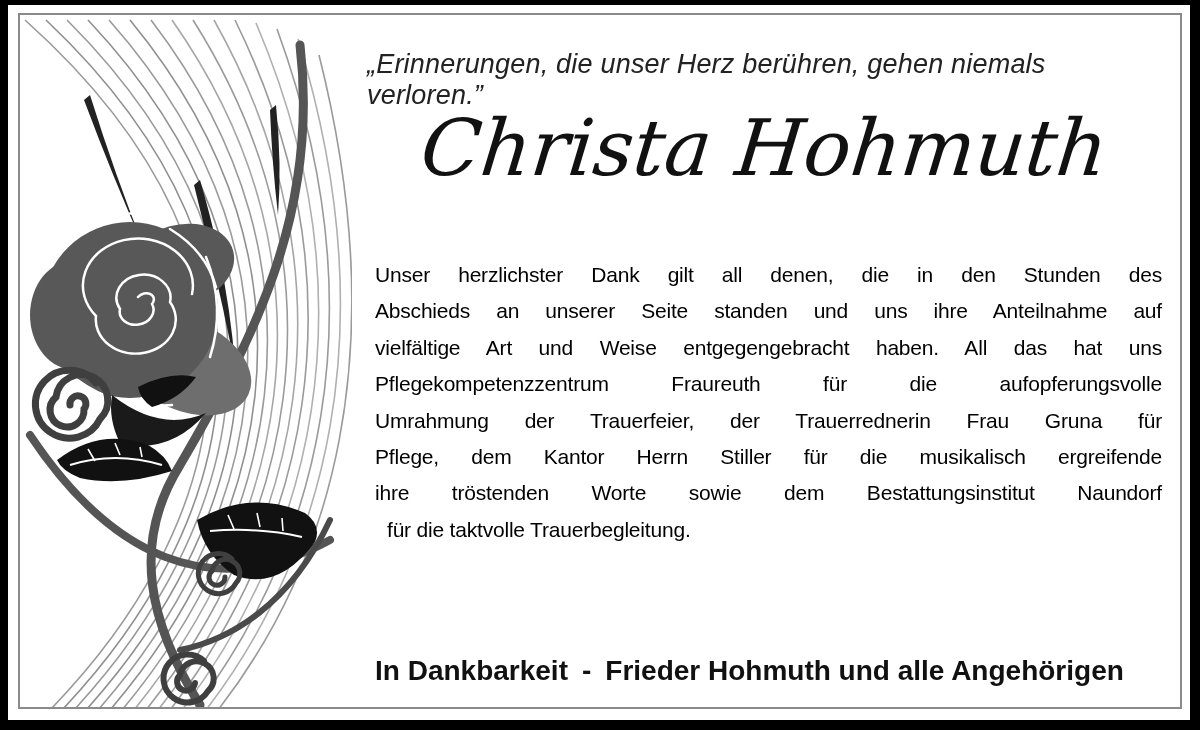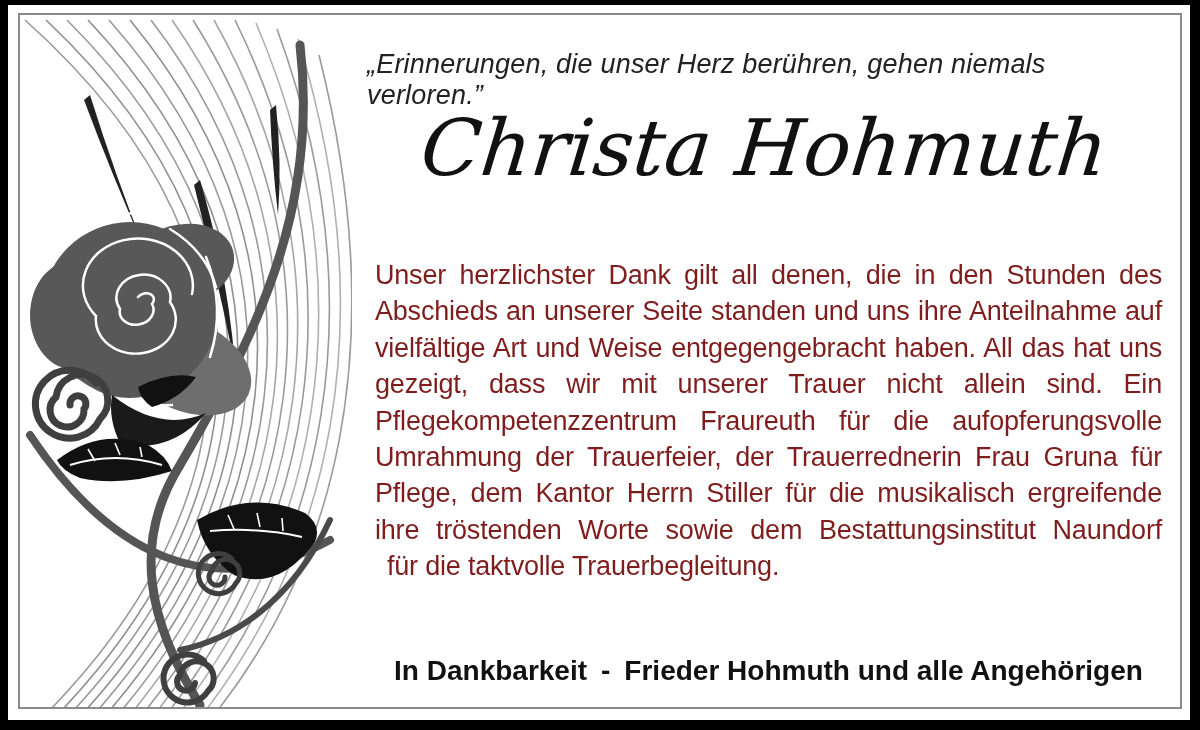--- a/index.html
+++ b/index.html
@@ -52,43 +52,42 @@
     font-style: italic;
     font-size: 78px;
     font-weight: 500;
     color: #111111;
     transform: skewX(-6deg);
     white-space: nowrap;
   }
   .body-block {
     position: absolute;
     left: 8px; top: 252px; width: 787px;
-    font-size: 27px;
+    font-size: 21px;
     letter-spacing: -0.2px;
-    color: #7f1d1d;
+    color: #000000;
   }
   .body-line {
     height: 36.4px;
     line-height: 36.4px;
     text-align: justify;
     text-align-last: justify;
     white-space: nowrap; 
   }
   .body-line.last {
     text-align-last: left;
     margin-left: 12px;
   }
   .closing {
     position: absolute;
     left: 8px; top: 650px; width: 787px;
     font-size: 28px;
     font-weight: bold;
     color: #111111;
     white-space: nowrap;
-    text-align: center;
   }
   .closing .sep { margin: 0 14px; }
 </style>
 </head>
 <body>
 
 <div class="page">
 
   <div class="inner-frame"></div>
 
@@ -164,21 +163,20 @@
   <div class="content">
 
     <div class="quote">„Erinnerungen, die unser Herz berühren, gehen niemals verloren.”</div>
 
     <div class="deceased-name">Christa Hohmuth</div>
 
     <div class="body-block">
       <div class="body-line">Unser herzlichster Dank gilt all denen, die in den Stunden des</div>
       <div class="body-line">Abschieds an unserer Seite standen und uns ihre Anteilnahme auf</div>
       <div class="body-line">vielfältige Art und Weise entgegengebracht haben. All das hat uns</div>
-      <div class="body-line">gezeigt, dass wir mit unserer Trauer nicht allein sind. Ein</div>
       <div class="body-line">Pflegekompetenzzentrum Fraureuth für die aufopferungsvolle</div>
       <div class="body-line">Umrahmung der Trauerfeier, der Trauerrednerin Frau Gruna für</div>
       <div class="body-line">Pflege, dem Kantor Herrn Stiller für die musikalisch ergreifende</div>
       <div class="body-line">ihre tröstenden Worte sowie dem Bestattungsinstitut Naundorf</div>
       <div class="body-line last">für die taktvolle Trauerbegleitung.</div>
     </div>
 
     <div class="closing">
       <span>In Dankbarkeit</span><span class="sep">-</span><span>Frieder Hohmuth und alle Angehörigen</span>
     </div>

